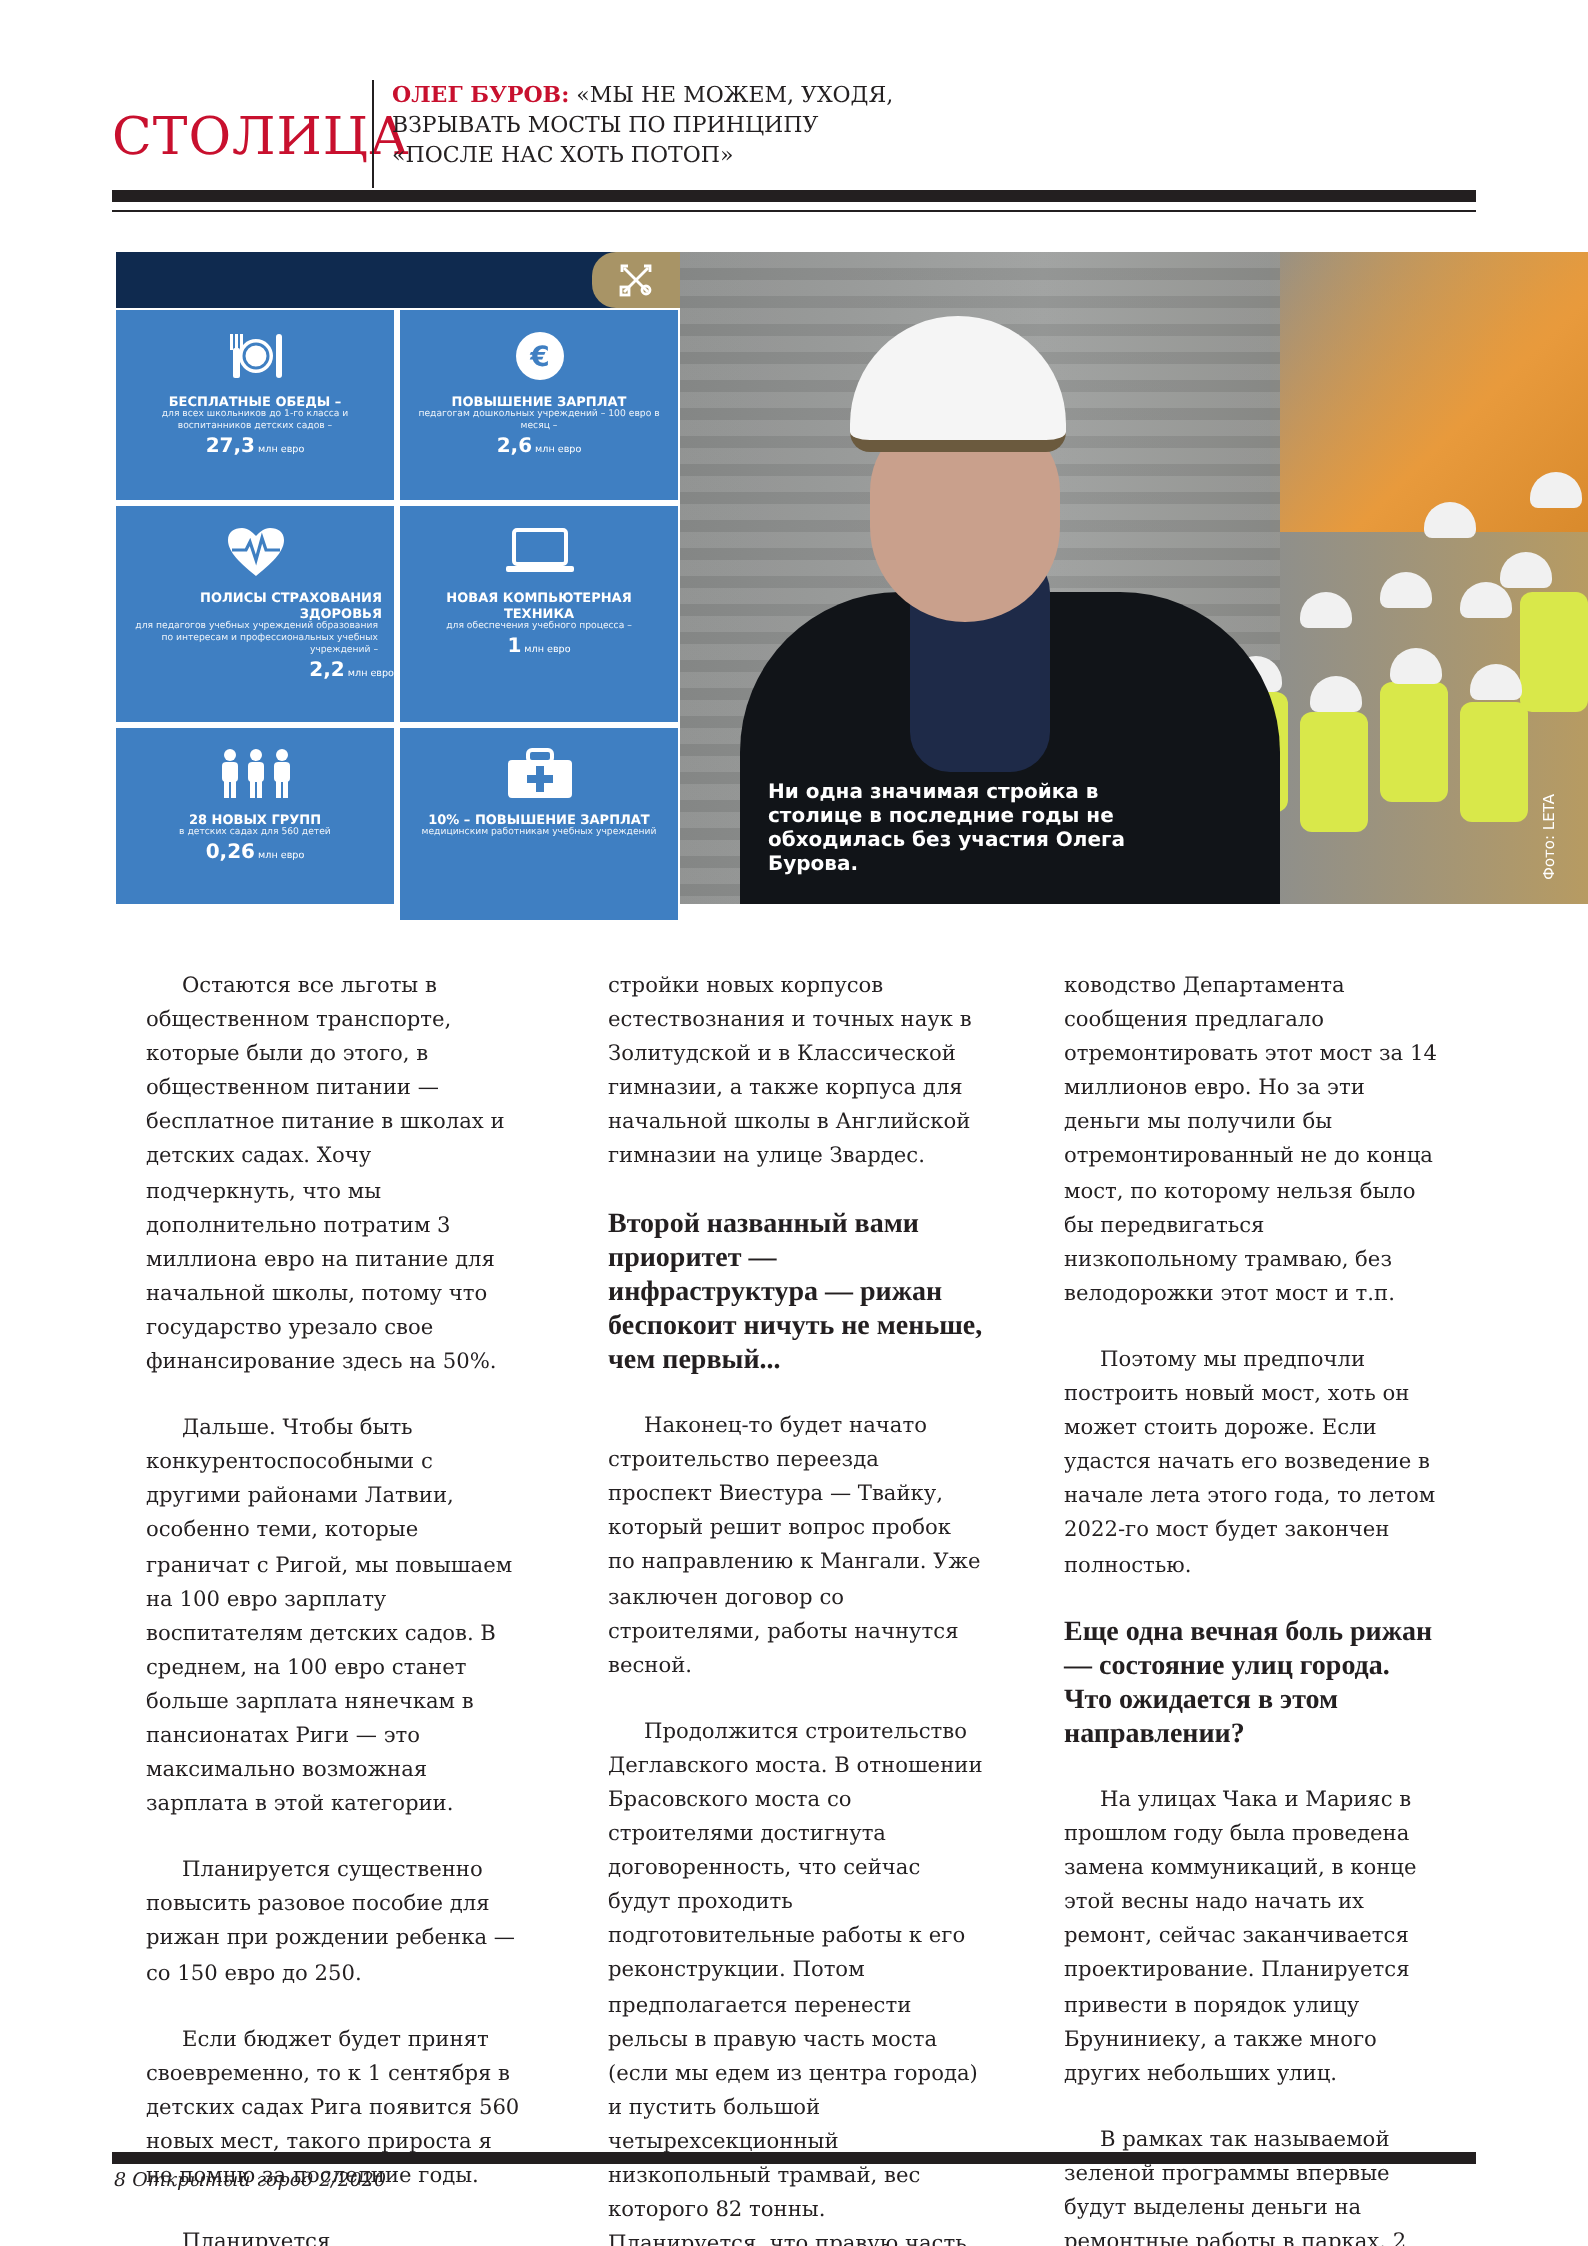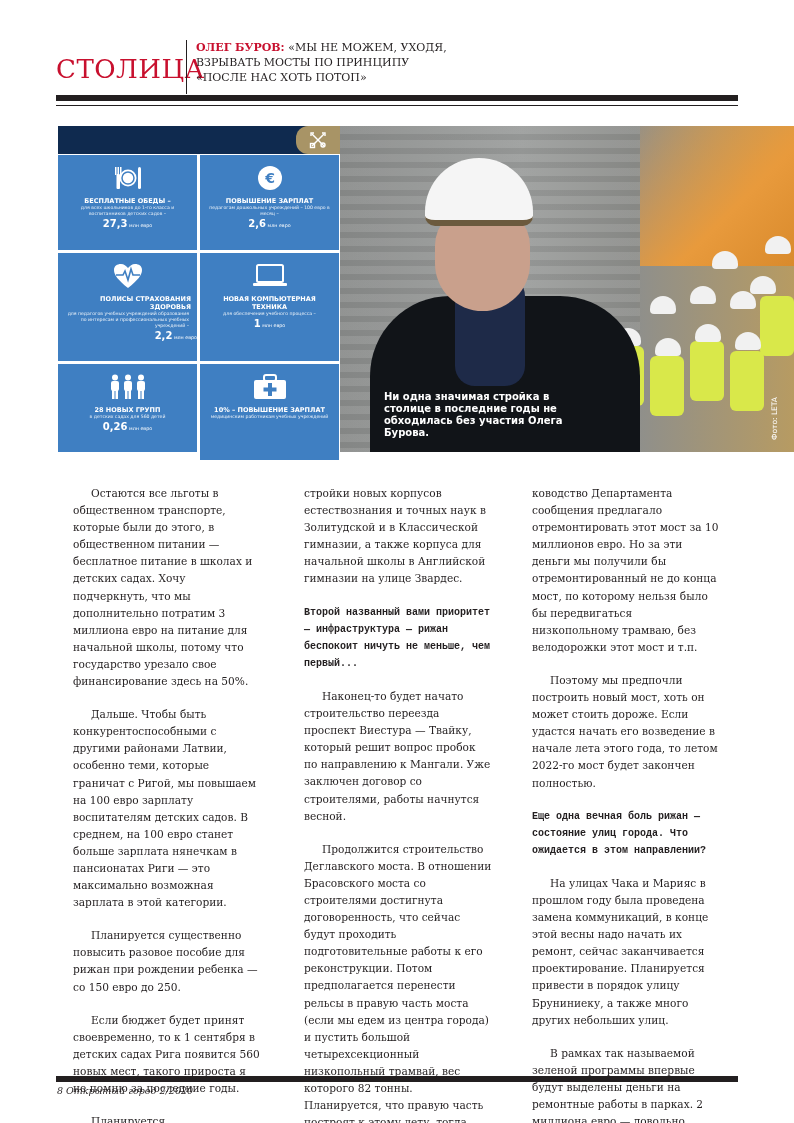--- a/index.html
+++ b/index.html
@@ -48,21 +48,21 @@
   .caption { position:absolute; left:384px; top:391px; width:180px; font-family:"DejaVu Sans", sans-serif; font-weight:bold; font-size:10px; line-height:12px; color:#ffffff; }
   .credit { position:absolute; left:770px; top:440px; transform:rotate(-90deg); transform-origin:left top; font-family:"DejaVu Sans", sans-serif; font-size:7.5px; color:#ffffff; white-space:nowrap; }
 
   
   .col { position:absolute; top:469px; width:220px; font-family:"DejaVu Serif", serif; font-size:10.6px; line-height:17.1px; color:#231f20; }
   .c1 { left:57px; }
   .c2 { left:288px; }
   .c3 { left:516px; }
   .col p { margin:16px; text-indent:18px; text-align:left; }
   .col p.noind { text-indent:0; }
-  .col p.q { text-indent:0; font-family:Liberation Mono, monospace; font-weight:bold; font-size:10px; }
+  .col p.q { text-indent:0; font-family:Liberation Serif, serif; font-weight:bold; font-size:14px; }
 
   
   .ftr-bar { position:absolute; left:56px; top:1076px; width:682px; height:6px; background:#231f20; }
   .ftr-text { position:absolute; left:57px; top:1085px; font-family:"DejaVu Serif", serif; font-style:italic; font-size:9.5px; color:#231f20; }
 </style>
 </head>
 <body>
 
 <div class="hdr-section">СТОЛИЦА</div>
 <div class="hdr-divider"></div>
@@ -208,21 +208,21 @@
     <p>Планируется отремонтировать ряд школ — по этажам, по корпусам. Работы объемом порядка 1,5 миллиона евро, продолжатся мелкие ремонтные работы во многих группах детских садиков, на лестничных площадках.</p>
     <p>В рамках европейских проектов по школам будут закончены при-</p>
   </div>
 <div class="col c2">
     <p class="noind">стройки новых корпусов естествознания и точных наук в Золитудской и в Классической гимназии, а также корпуса для начальной школы в Английской гимназии на улице Звардес.</p>
     <p class="q">Второй названный вами приоритет — инфраструктура — рижан беспокоит ничуть не меньше, чем первый...</p>
     <p>Наконец-то будет начато строительство переезда прoспект Виестура — Твайку, который решит вопрос пробок по направлению к Мангали. Уже заключен договор со строителями, работы начнутся весной.</p>
     <p>Продолжится строительство Деглавского моста. В отношении Брасовского моста со строителями достигнута договоренность, что сейчас будут проходить подготовительные работы к его реконструкции. Потом предполагается перенести рельсы в правую часть моста (если мы едем из центра города) и пустить большой четырехсекционный низкопольный трамвай, вес которого 82 тонны. Планируется, что правую часть построят к этому лету, тогда будет снесена левая часть и начнется возведение нового моста — не прекращая движения по одной стороне.</p>
   </div>
 <div class="col c3">
-    <p class="noind">ководство Департамента сообщения предлагало отремонтировать этот мост за 10 миллионов евро. Но за эти деньги мы получили бы отремонтированный не до конца мост, по которому нельзя было бы передвигаться низкопольному трамваю, без велодорожки этот мост и т.п.</p>
+    <p class="noind">ководство Департамента сообщения предлагало отремонтировать этот мост за 14 миллионов евро. Но за эти деньги мы получили бы отремонтированный не до конца мост, по которому нельзя было бы передвигаться низкопольному трамваю, без велодорожки этот мост и т.п.</p>
     <p>Поэтому мы предпочли построить новый мост, хоть он может стоить дороже. Если удастся начать его возведение в начале лета этого года, то летом 2022-го мост будет закончен полностью.</p>
     <p class="q">Еще одна вечная боль рижан — состояние улиц города. Что ожидается в этом направлении?</p>
     <p>На улицах Чака и Марияс в прошлом году была проведена замена коммуникаций, в конце этой весны надо начать их ремонт, сейчас заканчивается проектирование. Планируется привести в порядок улицу Бруниниеку, а также много других небольших улиц.</p>
     <p>В рамках так называемой зеленой программы впервые будут выделены деньги на ремонтные работы в парках. 2 миллиона евро — довольно внушительная сумма для старта. Начать, я думаю, надо с парка Эспланада, с дорожки, которую используют рижане, чтобы пройти по диагонали мимо Кафедрального собора от Бривибас к Валдемара, она просто страшная. Я помню эти плитки еще с тех пор, как сам ходил в детский сад. Необходимо поменять большие</p>
   </div>
 
 <div class="ftr-bar"></div>
 <div class="ftr-text"><span>8</span><span> Открытый город 2/2020</span></div>
 
 </body></html>

